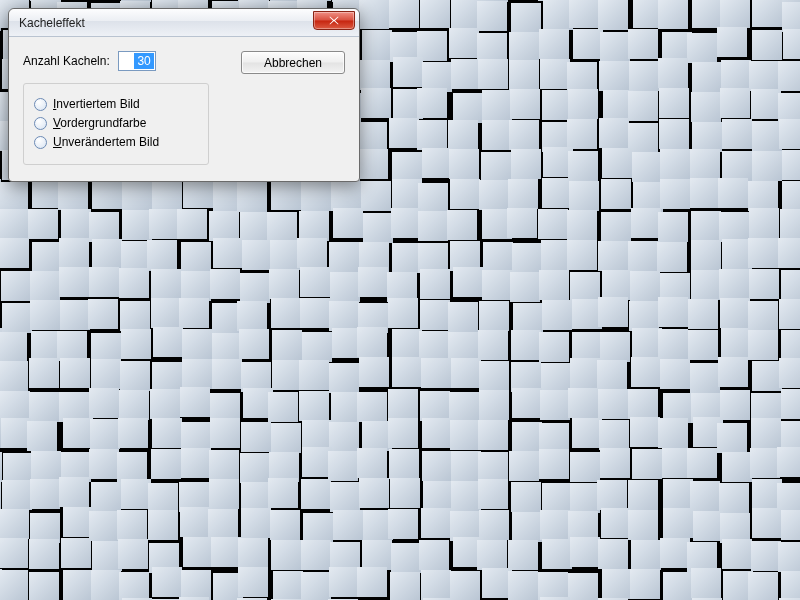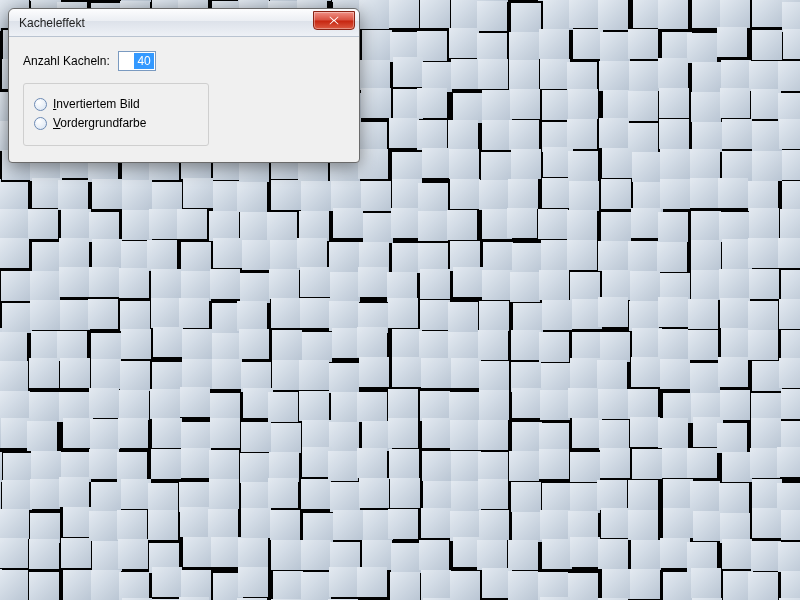--- a/index.html
+++ b/index.html
@@ -705,32 +705,39 @@
       <svg width="10" height="9" viewBox="0 0 10 9">
         <path d="M1 0.5 L5 4 L9 0.5 L9.5 1 L6 4.5 L9.5 8 L9 8.5 L5 5 L1 8.5 L0.5 8 L4 4.5 L0.5 1 Z" fill="#fff"></path>
       </svg>
     </div>
   </div>
   <div class="body">
     <div class="col-left">
       <div class="row">
         <label>Anzahl Kacheln:</label>
         <span class="selected-val">
-          <span>40</span>
+          <span>30</span>
         </span>
       </div>
       <div class="fieldset">
         <div id="radios">
             <div class="radio-row">
               <span class="radio"></span>
               <span class="radio-label"><span class="ul">I</span>nvertiertem Bild</span>
             </div>
             <div class="radio-row">
               <span class="radio"></span>
               <span class="radio-label"><span class="ul">V</span>ordergrundfarbe</span>
             </div>
+            <div class="radio-row">
+              <span class="radio"></span>
+              <span class="radio-label"><span class="ul">U</span>nverändertem Bild</span>
+            </div>
           </div>
       </div>
     </div>
     <div class="col-right">
+      <div class="btn">
+        <span>Abbrechen</span>
+      </div>
     </div>
   </div>
 </div>
 
 </body></html>

